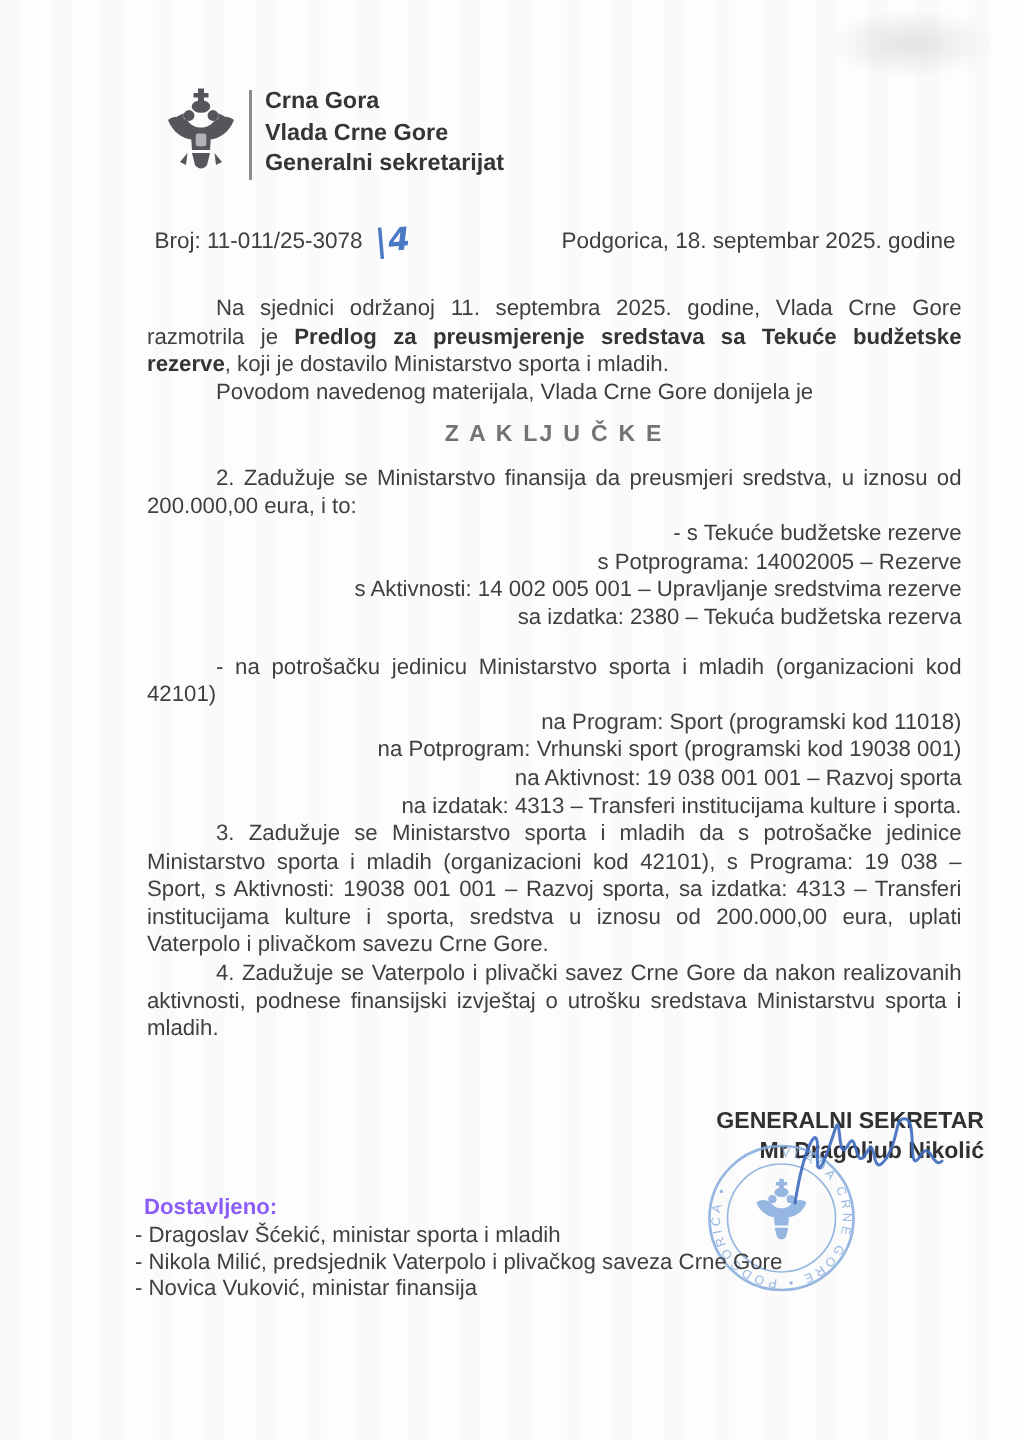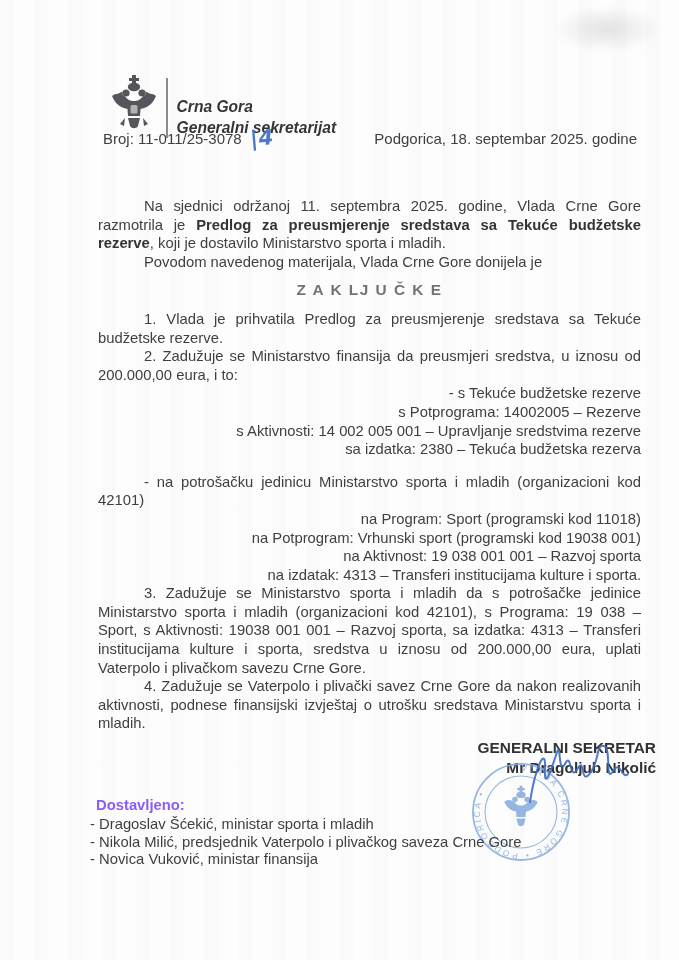--- a/index.html
+++ b/index.html
@@ -12,26 +12,26 @@
   .page::before{ 
     content:"";position:absolute;inset:0;pointer-events:none;
     background:repeating-linear-gradient(90deg,rgba(0,0,0,0.012) 0 14px,rgba(0,0,0,0) 14px 34px);
   }
   .smudge{
     position:absolute;left:552px;top:6px;width:110px;height:46px;border-radius:50%;
     background:radial-gradient(closest-side,rgba(185,185,185,.38),rgba(185,185,185,0));
     filter:blur(2px);
   }
   
-  .header{position:absolute;top:72px;left:108px;display:flex;align-items:flex-end;font-style:italic;}
+  .header{position:absolute;top:56px;left:108px;display:flex;align-items:center;}
   .coat{width:52px;height:64px;margin-top:2px;}
   .hdr-divider{width:1.6px;height:60px;background:#8c8c90;margin:2px 9px 0 6px;}
   .hdr-text div{font-weight:bold;font-size:15.6px;line-height:20.5px;color:#353537;}
   
-  .ref-row{position:absolute;top:130px;left:103px;right:42px;display:flex;align-items:flex-start;font-size:15px;text-align:center;}
+  .ref-row{position:absolute;top:152px;left:103px;right:42px;display:flex;align-items:flex-start;font-size:15px;text-align:center;}
   .hand-mark{
     display:inline-block;margin-left:8px;margin-top:-4px;
     font-family:"DejaVu Sans",sans-serif;font-style:italic;font-weight:bold;
     color:#4a79c5;font-size:21px;transform:rotate(-5deg);letter-spacing:1px;
   }
   .ref-spacer{flex:1;}
   
   .doc-main{
     position:absolute;top:197px;left:98px;width:543px;
     font-size:14.8px;line-height:18.6px;text-align:justify;
@@ -79,38 +79,38 @@
         <path d="M18 28h14l-1 14H19z"></path>
         <path d="M19 44h12l-2 8c-2 3-6 3-8 0z"></path>
         <path d="M16 44l-5 6 4 2z"></path>
           <path d="M34 44l5 6-4 2z"></path>
       </g>
       <rect x="21.5" y="31" width="7" height="8.5" rx="1.5" fill="#ffffff" opacity="0.55"></rect>
     </svg>
     <div class="hdr-divider"></div>
     <div class="hdr-text">
       <div>Crna Gora</div>
+      <div>Vlada Crne Gore</div>
       <div>Generalni sekretarijat</div>
     </div>
   </div>
 
   <div class="ref-row">
     <span>Broj: 11-011/25-3078</span>
     <span class="hand-mark">|4</span>
     <span class="ref-spacer"></span>
     <span>Podgorica, 18. septembar 2025. godine</span>
   </div>
 
   <div class="doc-main">
     <p class="indent"><span>Na sjednici održanoj 11. septembra 2025. godine, Vlada Crne Gore razmotrila je </span><b>Predlog za preusmjerenje sredstava sa Tekuće budžetske rezerve</b><span>, koji je dostavilo Ministarstvo sporta i mladih.</span></p>
     <p class="indent">Povodom navedenog materijala, Vlada Crne Gore donijela je</p>
 
     <div class="doc-title">Z A K LJ U Č K E</div>
 
-    <p class="indent">1. Vlada je prihvatila Predlog za preusmjerenje sredstava sa Tekuće budžetske rezerve.</p>
     <p class="indent">2. Zadužuje se Ministarstvo finansija da preusmjeri sredstva, u iznosu od 200.000,00 eura, i to:</p>
 
     <div class="line ind">- s Tekuće budžetske rezerve</div>
     <div class="line ind">s Potprograma: 14002005 – Rezerve</div>
     <div class="line">s Aktivnosti: 14 002 005 001 – Upravljanje sredstvima rezerve</div>
     <div class="line">sa izdatka: 2380 – Tekuća budžetska rezerva</div>
 
     <div class="gap"></div>
 
     <p class="indent">- na potrošačku jedinicu Ministarstvo sporta i mladih (organizacioni kod 42101)</p>

